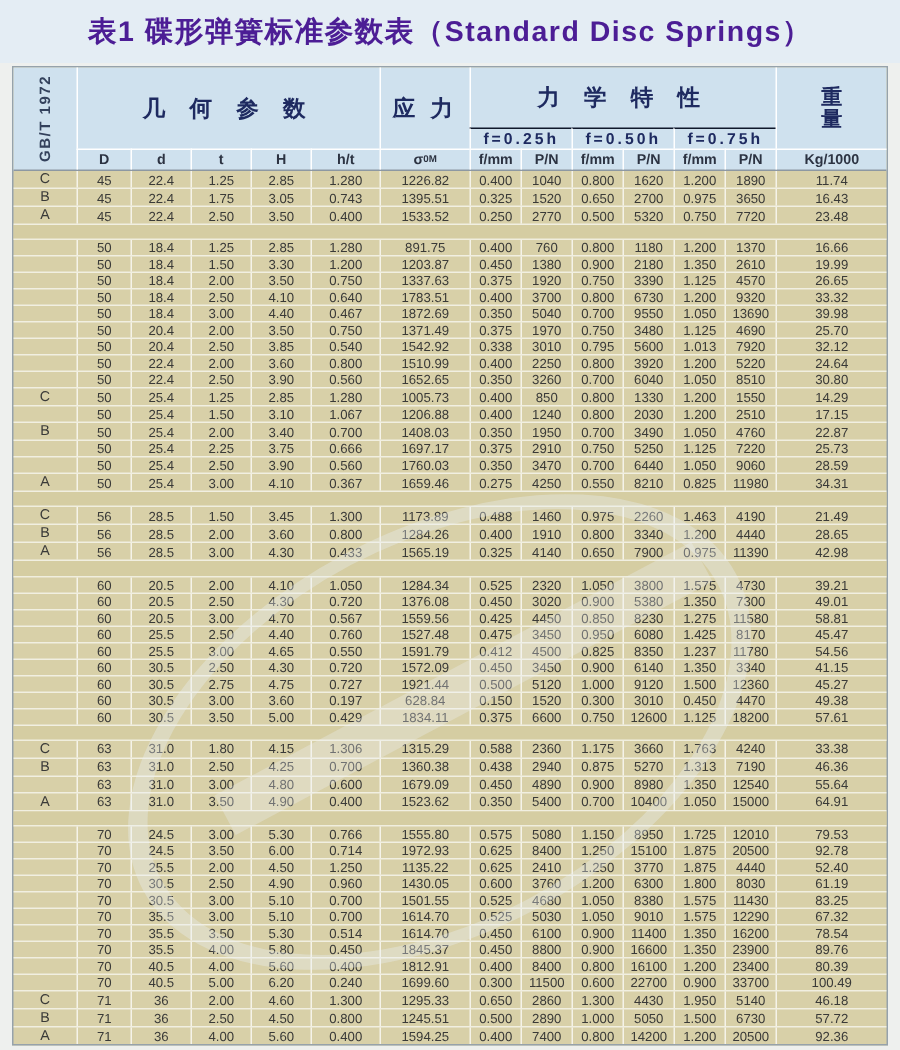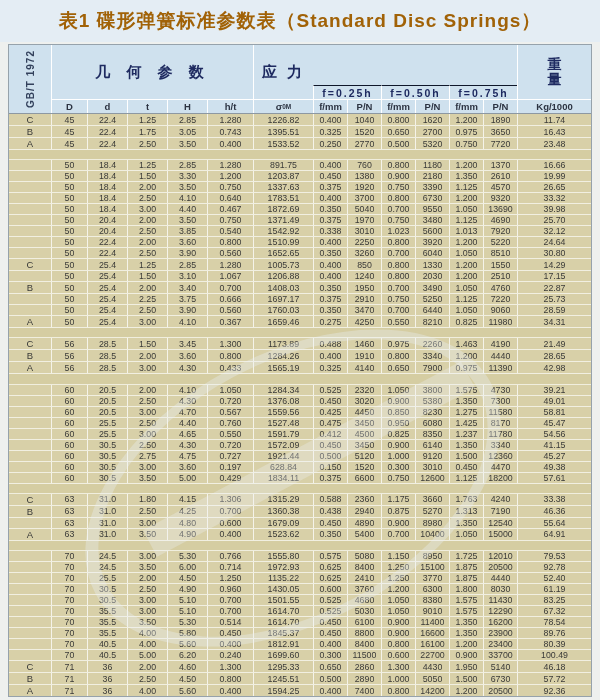--- a/index.html
+++ b/index.html
@@ -9,21 +9,21 @@
     background:#eef0ee;
     font-family:"Liberation Sans","DejaVu Sans",sans-serif;
     overflow:hidden;
   }
   .title-band{
     position:absolute;left:0;top:0;width:600px;height:42px;
     background:#e4edf4;
     display:flex;align-items:center;justify-content:center;
   }
   .title{
-    color:#a16207;font-weight:bold;font-size:19px;letter-spacing:1px;
+    color:#4c1d95;font-weight:bold;font-size:19px;letter-spacing:1px;
   }
   .table{
     position:absolute;left:8px;right:8px;top:44px;bottom:3px;
     display:flex;flex-direction:column;
     border:1px solid #96a2ab;
     background:#d8d0a8;
   }
   .grid{
     display:grid;
     grid-template-columns:42px 36px 40px 40px 40px 46px 60px 34px 34px 34px 34px 34px 34px minmax(0,1fr);
@@ -108,20 +108,21 @@
   </div>
 
   <div class="table">
 
     <div class="thead grid">
       <div class="hcell first std-cell">
         <span class="std-text">GB/T 1972</span>
       </div>
       <div class="hcell geo-cell">几 何 参 数</div>
       <div class="hcell stress-cell">应 力</div>
+      <div class="hcell mech-cell">力 学 特 性</div>
       <div class="hcell wt-cell">
         <span>重</span>
         <span>量</span>
       </div>
 
       <div class="hcell defl d25">f=0.25h</div>
       <div class="hcell defl d50">f=0.50h</div>
       <div class="hcell defl d75">f=0.75h</div>
 
       <div class="hcell lrow lc2">D</div>
@@ -293,21 +294,21 @@
         <div class="trow grid">
           <div class="td"></div>
           <div class="td">50</div>
           <div class="td">20.4</div>
           <div class="td">2.50</div>
           <div class="td">3.85</div>
           <div class="td">0.540</div>
           <div class="td">1542.92</div>
           <div class="td">0.338</div>
           <div class="td">3010</div>
-          <div class="td">1.023</div>
+          <div class="td">0.795</div>
           <div class="td">5600</div>
           <div class="td">1.013</div>
           <div class="td">7920</div>
           <div class="td">32.12</div>
         </div>
         <div class="trow grid">
           <div class="td"></div>
           <div class="td">50</div>
           <div class="td">22.4</div>
           <div class="td">2.00</div>

